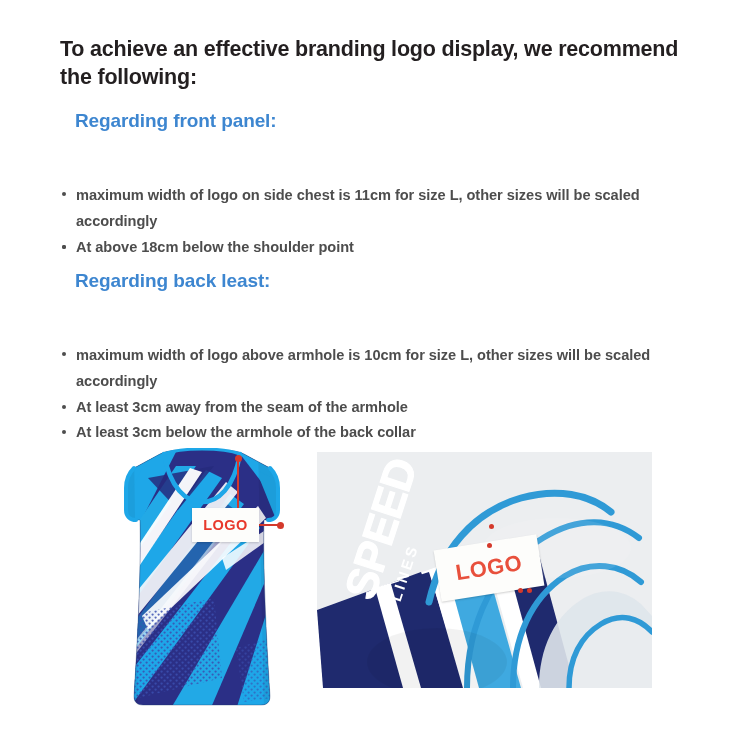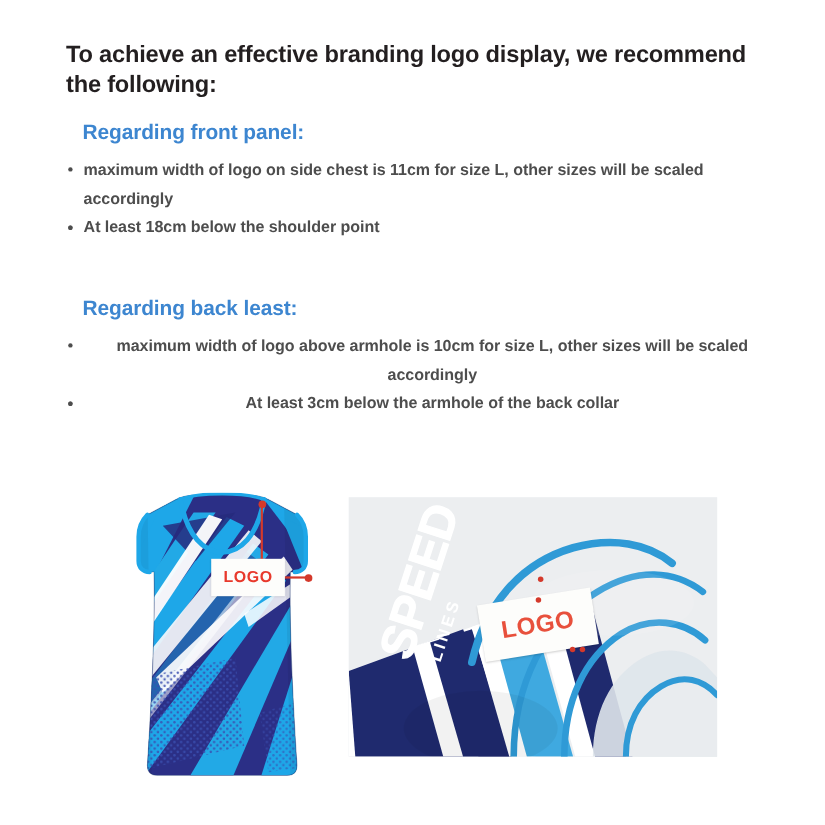--- a/index.html
+++ b/index.html
@@ -19,32 +19,32 @@
   }
   .sub-head{
     position:absolute;left:75px;font-size:19px;font-weight:bold;
     color:#3d86d0;letter-spacing:-0.1px;text-align:right;
   }
   #sub-front{top:110px;}
   #sub-back{top:270px;}
 
   .bullets{position:absolute;left:60px;width:650px;}
   #bullets-front{top:143px;}
-  #bullets-back{top:303px;text-align:center;}
+  #bullets-back{top:303px;}
 
   .bullet{
     position:relative;padding-left:16px;
     font-size:14.6px;font-weight:bold;color:#4d4d4d;
     line-height:1.56;margin-bottom:2px;letter-spacing:-0.05px;
   }
   .bullet .dot{
     position:absolute;left:2px;top:0.62em;
     width:4px;height:4px;border-radius:50%;background:#4d4d4d;
   }
-  .bullet.wrap{line-height:1.75;}
+  .bullet.wrap{line-height:1.75;margin-top:40px;}
 
   
   #singlet-left{position:absolute;left:118px;top:448px;width:168px;height:262px;}
   #singlet-left svg{display:block;width:168px;height:262px;}
 
   
   .logo-label{
     position:absolute;background:#fdfdfb;
     display:flex;align-items:center;justify-content:center;
     color:#e8392c;font-weight:bold;letter-spacing:0.5px;
@@ -113,33 +113,34 @@
   <div class="bullets" id="bullets-front">
     <div class="bullet wrap">
       <span class="dot"></span>
       <span>maximum width of logo on side chest is 11cm for size L, other sizes will be scaled accordingly</span>
     </div>
     <div class="bullet">
       <span class="dot"></span>
     </div>
     <div class="bullet">
       <span class="dot"></span>
-      <span>At least 18cm below the shoulder point</span>
+      <span>At above 18cm below the shoulder point</span>
     </div>
   </div>
 
   <div class="sub-head" id="sub-back">Regarding back least:</div>
 
   <div class="bullets" id="bullets-back">
     <div class="bullet wrap">
       <span class="dot"></span>
       <span>maximum width of logo above  armhole is 10cm for size L, other sizes will be scaled accordingly</span>
     </div>
     <div class="bullet">
       <span class="dot"></span>
+      <span>At least 3cm away from the seam of the armhole</span>
     </div>
     <div class="bullet">
       <span class="dot"></span>
       <span>At least 3cm below the armhole of the back collar</span>
     </div>
   </div>
 
   <div id="singlet-left">
     <svg viewBox="0 0 168 262" xmlns="http://www.w3.org/2000/svg">
       <defs>

